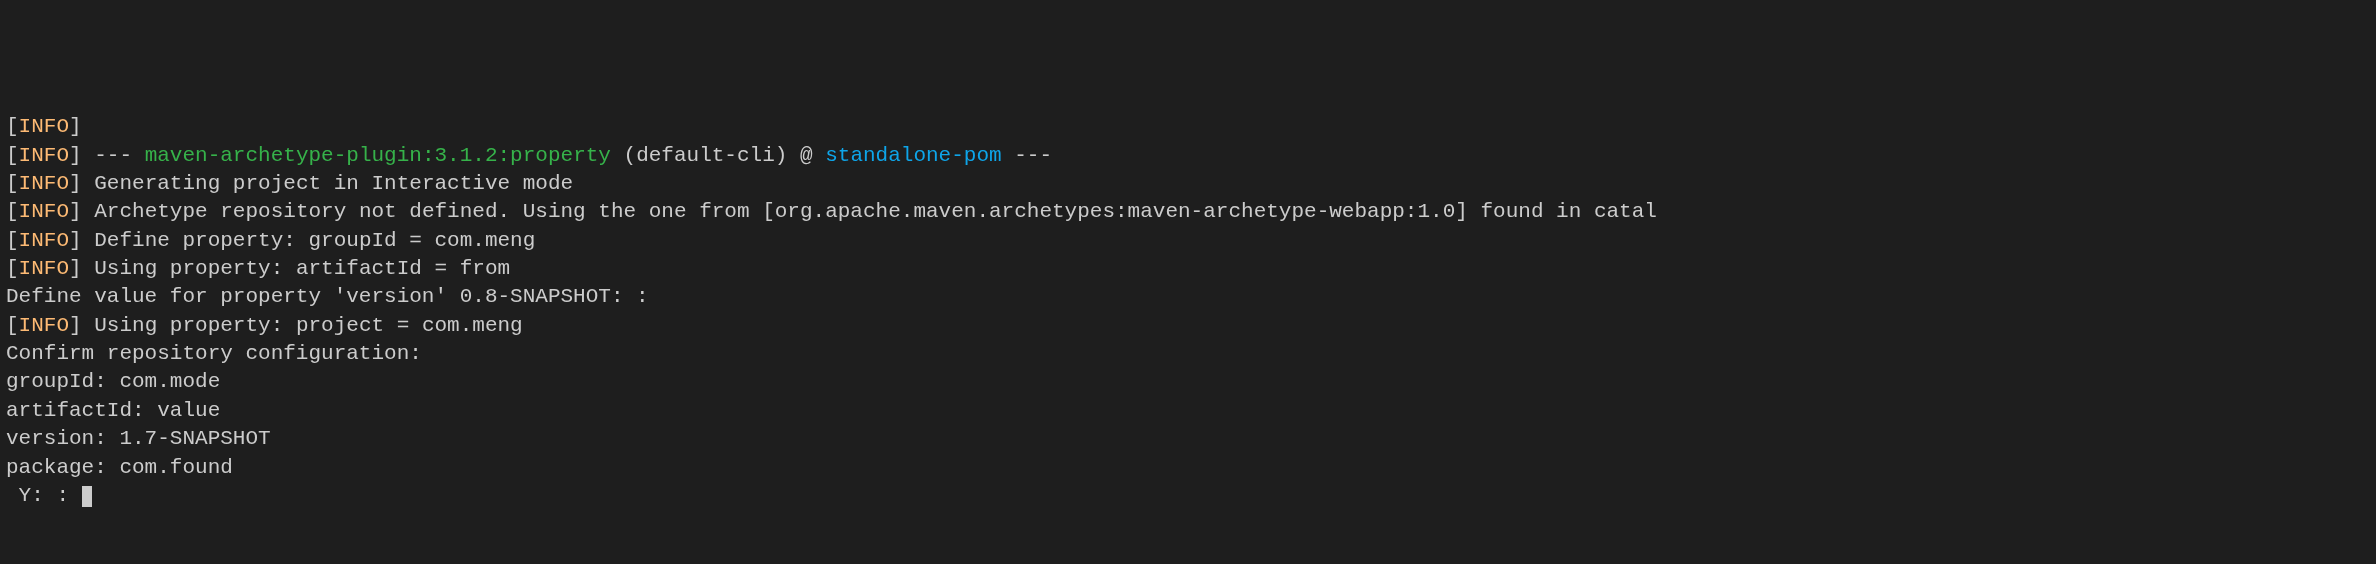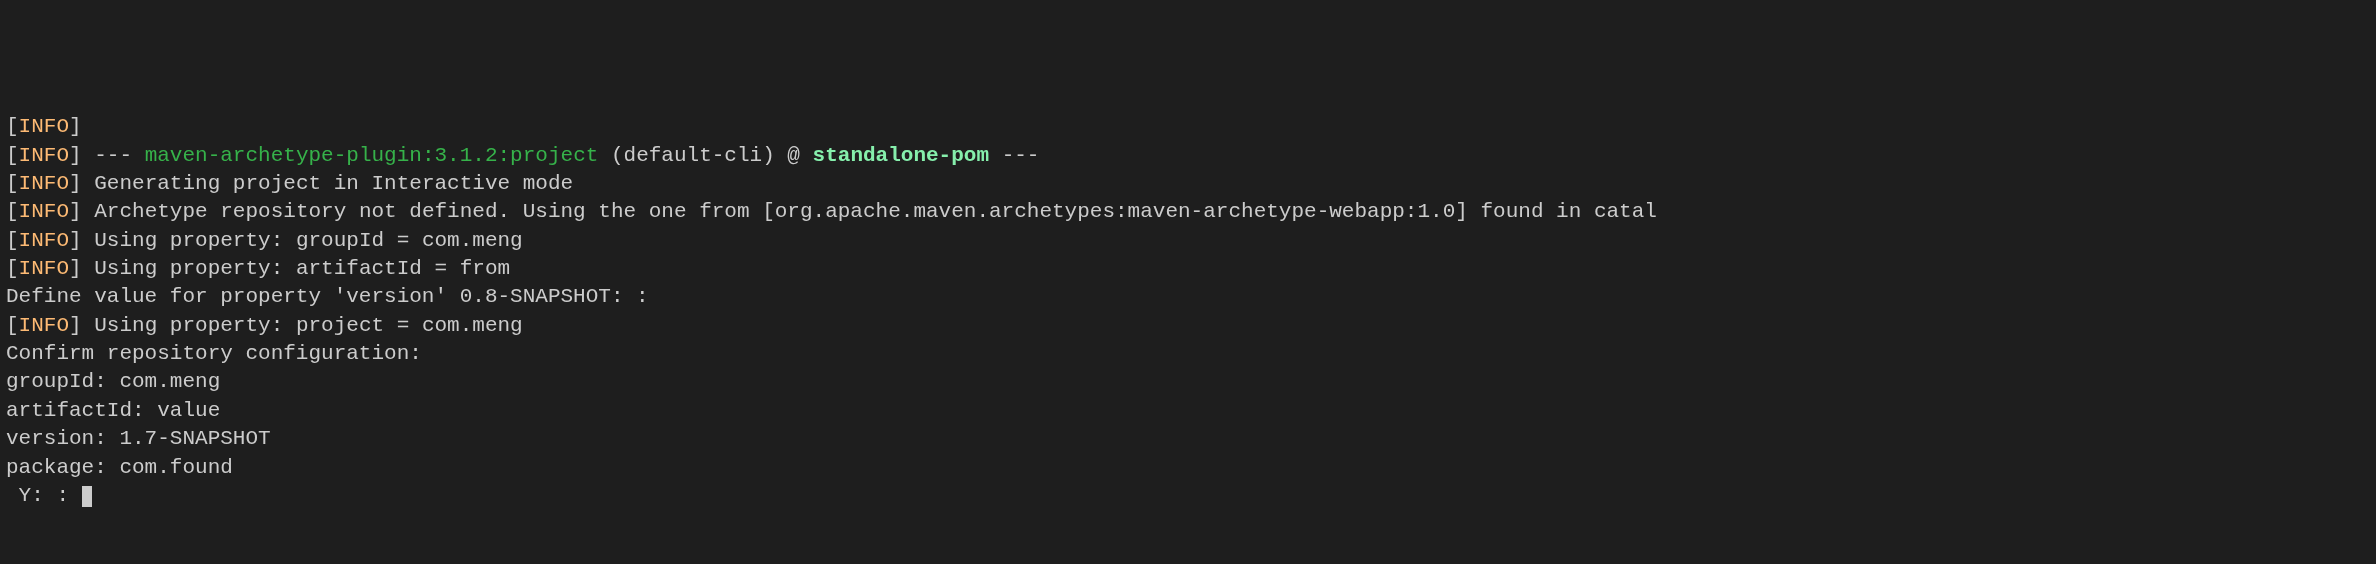--- a/index.html
+++ b/index.html
@@ -12,44 +12,44 @@
     line-height: 1.35;
     white-space: pre;
     overflow: hidden;
   }
   .terminal {
     padding: 0 6px;
   }
   .bracket { color: #cccccc; }
   .info-tag { color: #fdba74; }
   .plugin { color: #36b24a; }
-  .pom { color: #86efac; font-weight: bold; }
+  .pom { color: #0ea5e9; }
   .text { color: #cccccc; }
   .cursor {
     display: inline-block;
     width: 10px;
     height: 21px;
     background: #cccccc;
     vertical-align: text-bottom;
   }
 </style>
 </head>
 <body>
 
 
 
 <div class="terminal"><span class="bracket">[</span><span class="info-tag">INFO</span><span class="bracket">]</span>
-<span class="bracket">[</span><span class="info-tag">INFO</span><span class="bracket">]</span><span class="text"> --- </span><span class="plugin">maven-archetype-plugin:3.1.2:project</span><span class="text"> (default-cli) @ </span><span class="pom">standalone-pom</span><span class="text"> ---</span>
+<span class="bracket">[</span><span class="info-tag">INFO</span><span class="bracket">]</span><span class="text"> --- </span><span class="plugin">maven-archetype-plugin:3.1.2:property</span><span class="text"> (default-cli) @ </span><span class="pom">standalone-pom</span><span class="text"> ---</span>
 <span class="bracket">[</span><span class="info-tag">INFO</span><span class="bracket">]</span><span class="text"> Generating project in Interactive mode</span>
 <span class="bracket">[</span><span class="info-tag">INFO</span><span class="bracket">]</span><span class="text"> Archetype repository not defined. Using the one from [org.apache.maven.archetypes:maven-archetype-webapp:1.0] found in catal</span>
-<span class="bracket">[</span><span class="info-tag">INFO</span><span class="bracket">]</span><span class="text"> Using property: groupId = com.meng</span>
+<span class="bracket">[</span><span class="info-tag">INFO</span><span class="bracket">]</span><span class="text"> Define property: groupId = com.meng</span>
 <span class="bracket">[</span><span class="info-tag">INFO</span><span class="bracket">]</span><span class="text"> Using property: artifactId = from</span>
 <span class="text">Define value for property 'version' 0.8-SNAPSHOT: :</span>
 <span class="bracket">[</span><span class="info-tag">INFO</span><span class="bracket">]</span><span class="text"> Using property: project = com.meng</span>
 <span class="text">Confirm repository configuration:</span>
-<span class="text">groupId: com.meng</span>
+<span class="text">groupId: com.mode</span>
 <span class="text">artifactId: value</span>
 <span class="text">version: 1.7-SNAPSHOT</span>
 <span class="text">package: com.found</span>
 <span class="text"> Y: : </span><span class="cursor"></span></div>
 
 
 
 
 </body></html>

